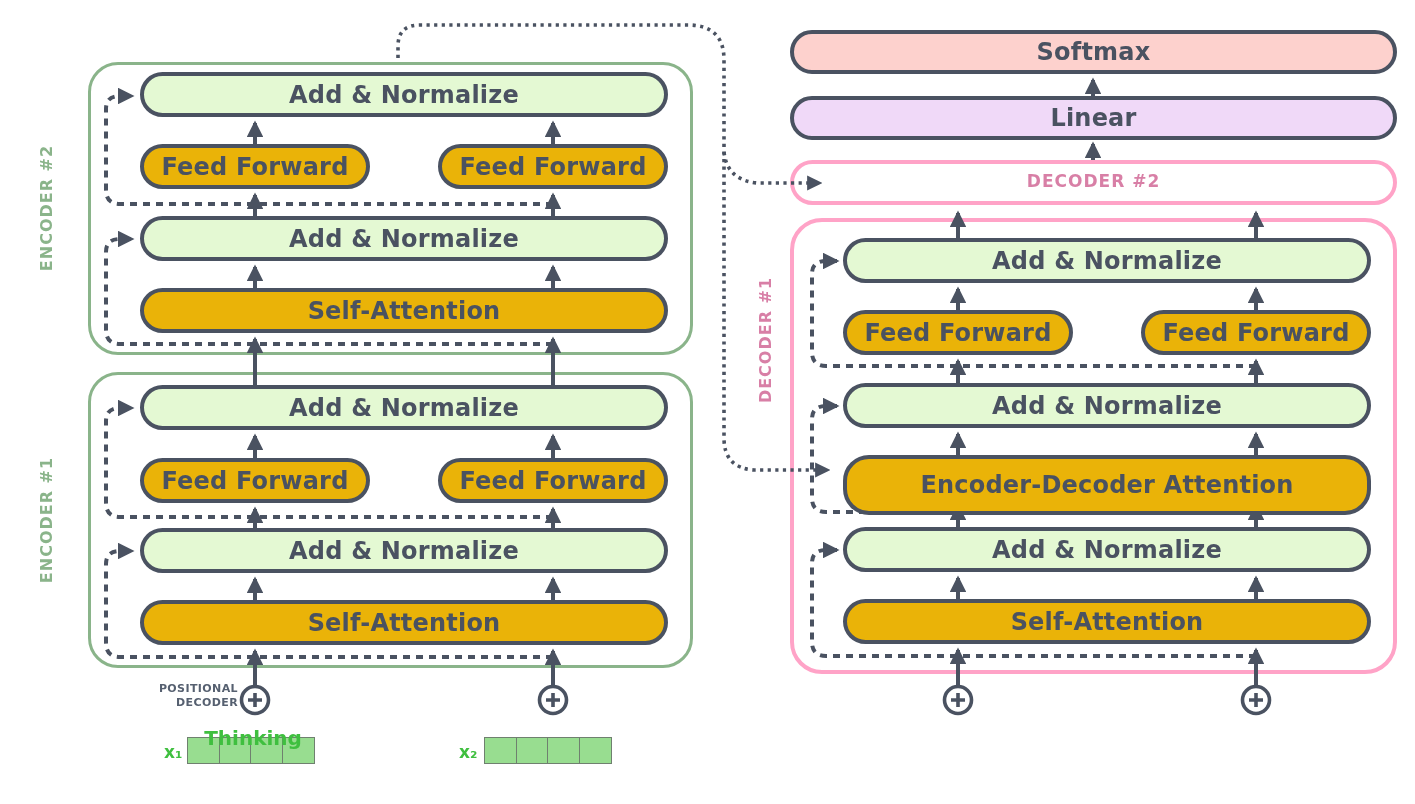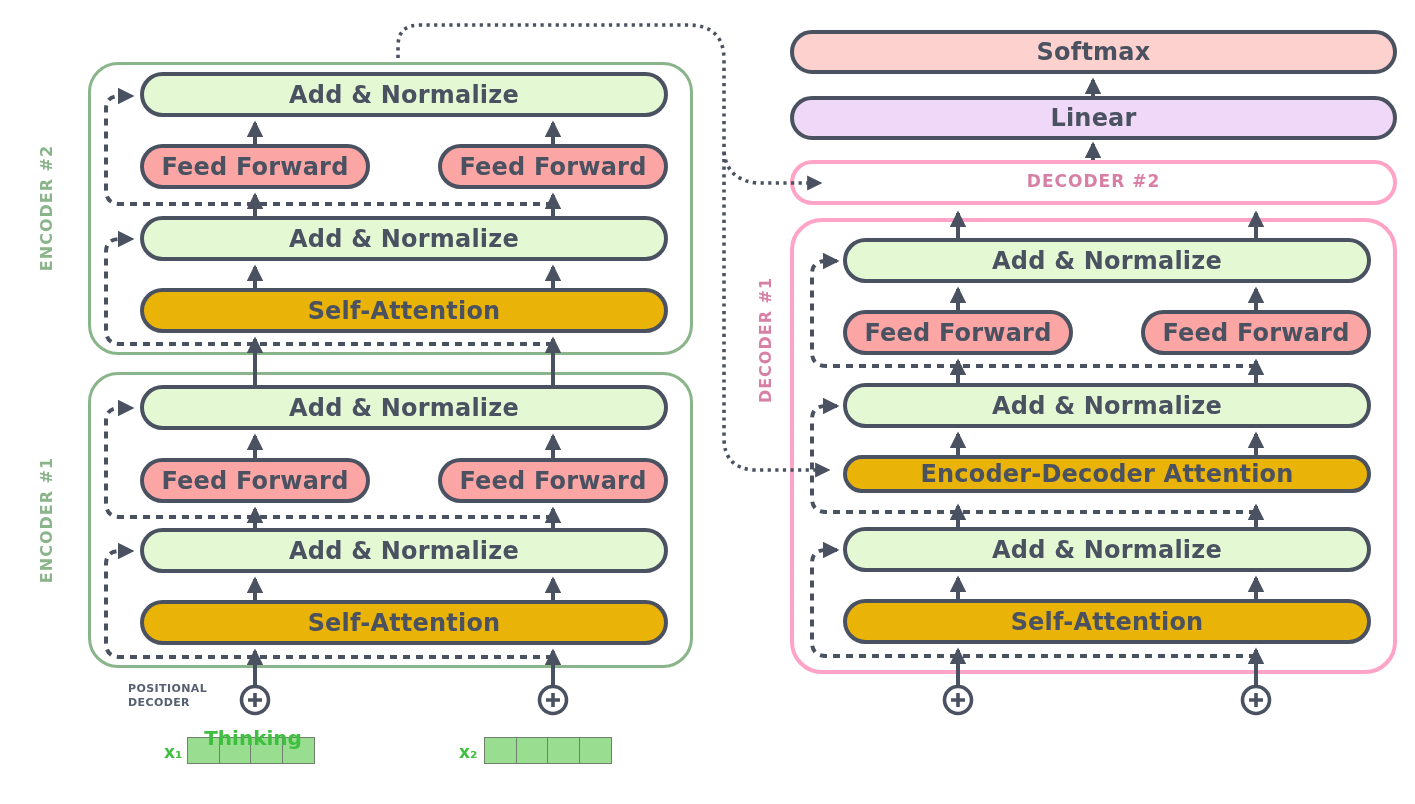--- a/index.html
+++ b/index.html
@@ -10,34 +10,34 @@
   .enc-box{border:3px solid #8ab48a;border-radius:30px;}
   .dec-box{border:4px solid #ffa3c7;border-radius:32px;}
   .dec2-box{border:4px solid #ffa3c7;border-radius:26px;}
   
   svg.wires{position:absolute;left:0;top:0;z-index:2;}
   
   .pill{position:absolute;box-sizing:border-box;border:4px solid #4a5261;border-radius:26px;
         display:flex;align-items:center;justify-content:center;
         font-size:24px;font-weight:600;color:#4a5261;z-index:3;letter-spacing:.2px;}
   .fill-green{background:#e4f9d3;}
-  .fill-blue{background:#fca5a5;}
+  .fill-blue{background:#eab308;}
   .fill-orange{background:#eab308;}
   .fill-salmon{background:#fdd1cd;}
   .fill-purple{background:#f0d9f8;}
   
   .vlabel{position:absolute;width:200px;height:22px;line-height:22px;text-align:center;
           transform:rotate(-90deg);font-size:16px;font-weight:600;letter-spacing:1px;
           z-index:3;white-space:nowrap;}
   .enc-label{color:#8ab48a;}
   .dec-label{color:#d87fa6;}
   .dec2-label{position:absolute;z-index:3;text-align:center;font-size:17px;font-weight:600;
           letter-spacing:1px;color:#d87fa6;}
   
-  .posenc{position:absolute;z-index:3;text-align:left;font-size:11px;line-height:14px;
+  .posenc{position:absolute;z-index:3;text-align:right;font-size:11px;line-height:14px;
           font-weight:700;color:#566070;letter-spacing:.4px;}
   
   .xlabel{position:absolute;z-index:3;font-size:17px;font-weight:700;color:#3fbf3f;}
   .cells{position:absolute;z-index:3;display:flex;}
   .cell{width:33px;height:27px;background:#98dd90;border:1.5px solid #6f806f;box-sizing:border-box;}
   .cell + .cell{margin-left:-1.5px;}
   .token{position:absolute;z-index:3;width:132px;text-align:center;
          font-size:20px;font-weight:700;color:#3fbf3f;}
 </style>
 </head>
@@ -147,21 +147,21 @@
   <div class="pill fill-green" style="left:140px;top:528px;width:528px;height:45px;">Add &amp; Normalize</div>
   <div class="pill fill-orange" style="left:140px;top:600px;width:528px;height:45px;">Self-Attention</div>
 
   <div class="pill fill-salmon" style="left:790px;top:30px;width:607px;height:44px;">Softmax</div>
   <div class="pill fill-purple" style="left:790px;top:96px;width:607px;height:44px;text-align:center;">Linear</div>
 
   <div class="pill fill-green" style="left:843px;top:238px;width:528px;height:45px;">Add &amp; Normalize</div>
   <div class="pill fill-blue" style="left:843px;top:310px;width:230px;height:45px;">Feed Forward</div>
   <div class="pill fill-blue" style="left:1141px;top:310px;width:230px;height:45px;">Feed Forward</div>
   <div class="pill fill-green" style="left:843px;top:383px;width:528px;height:45px;">Add &amp; Normalize</div>
-  <div class="pill fill-orange" style="left:843px;top:455px;width:528px;height:38px;">Encoder-Decoder Attention</div>
+  <div class="pill fill-orange" style="left:843px;top:455px;width:528px;height:60px;">Encoder-Decoder Attention</div>
   <div class="pill fill-green" style="left:843px;top:527px;width:528px;height:45px;">Add &amp; Normalize</div>
   <div class="pill fill-orange" style="left:843px;top:599px;width:528px;height:45px;">Self-Attention</div>
 
   <div class="posenc" style="left:128px;top:682px;width:110px;">
     <div>POSITIONAL</div>
     <div>DECODER</div>
   </div>
 
   <div class="xlabel" style="left:164px;top:742px;">x₁</div>
   <div class="cells" style="left:187px;top:737px;">

